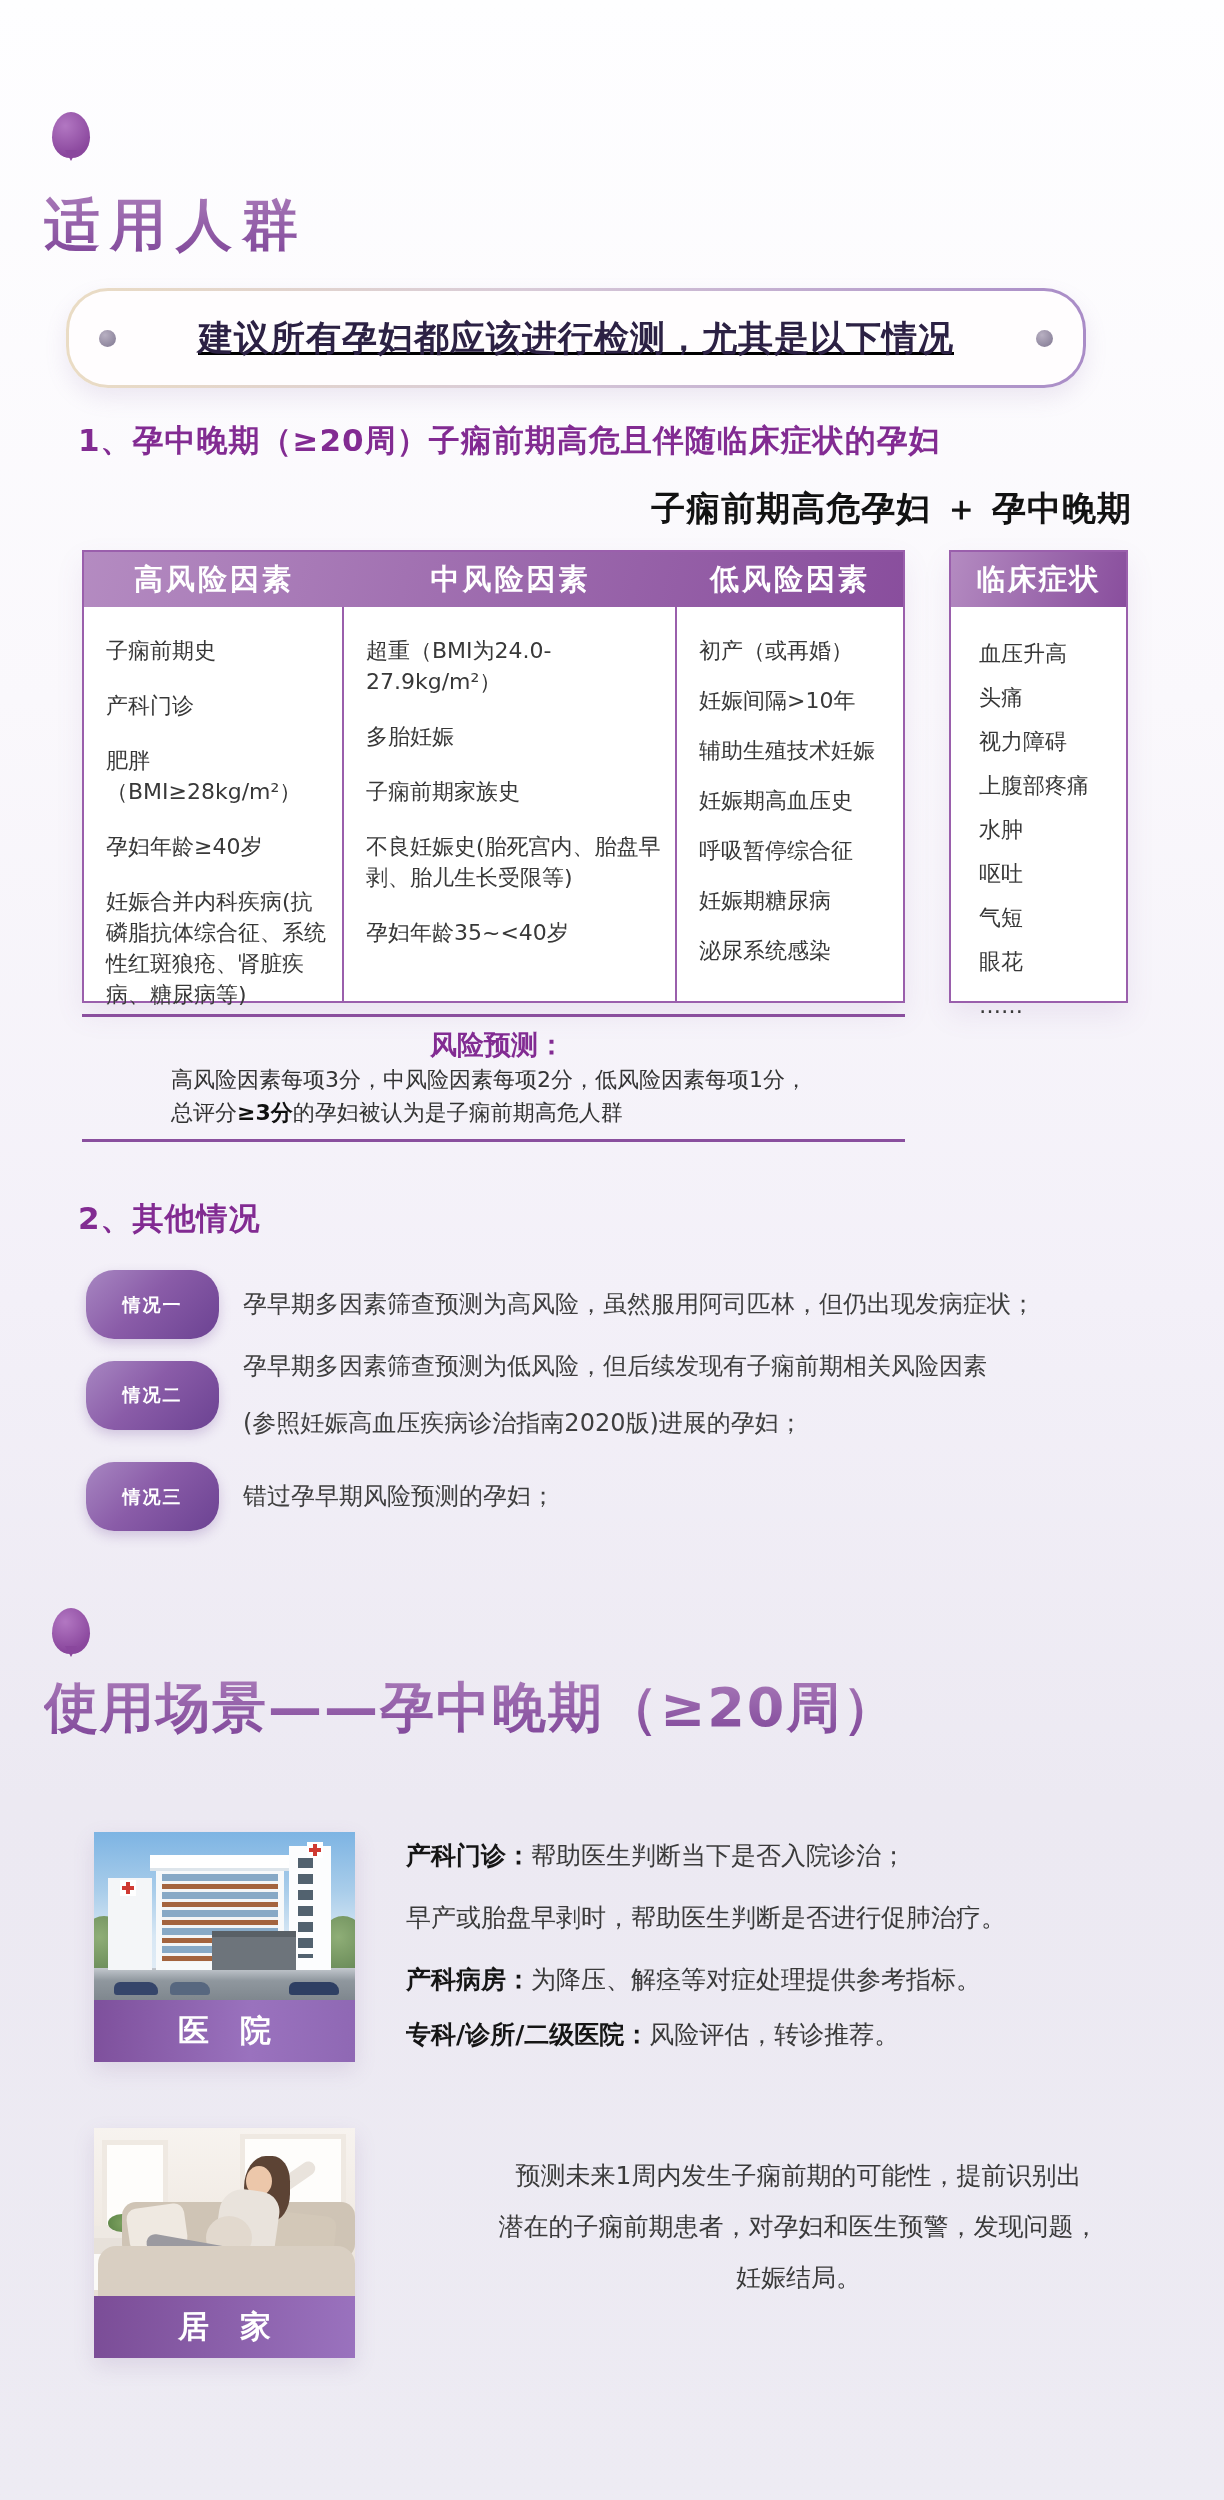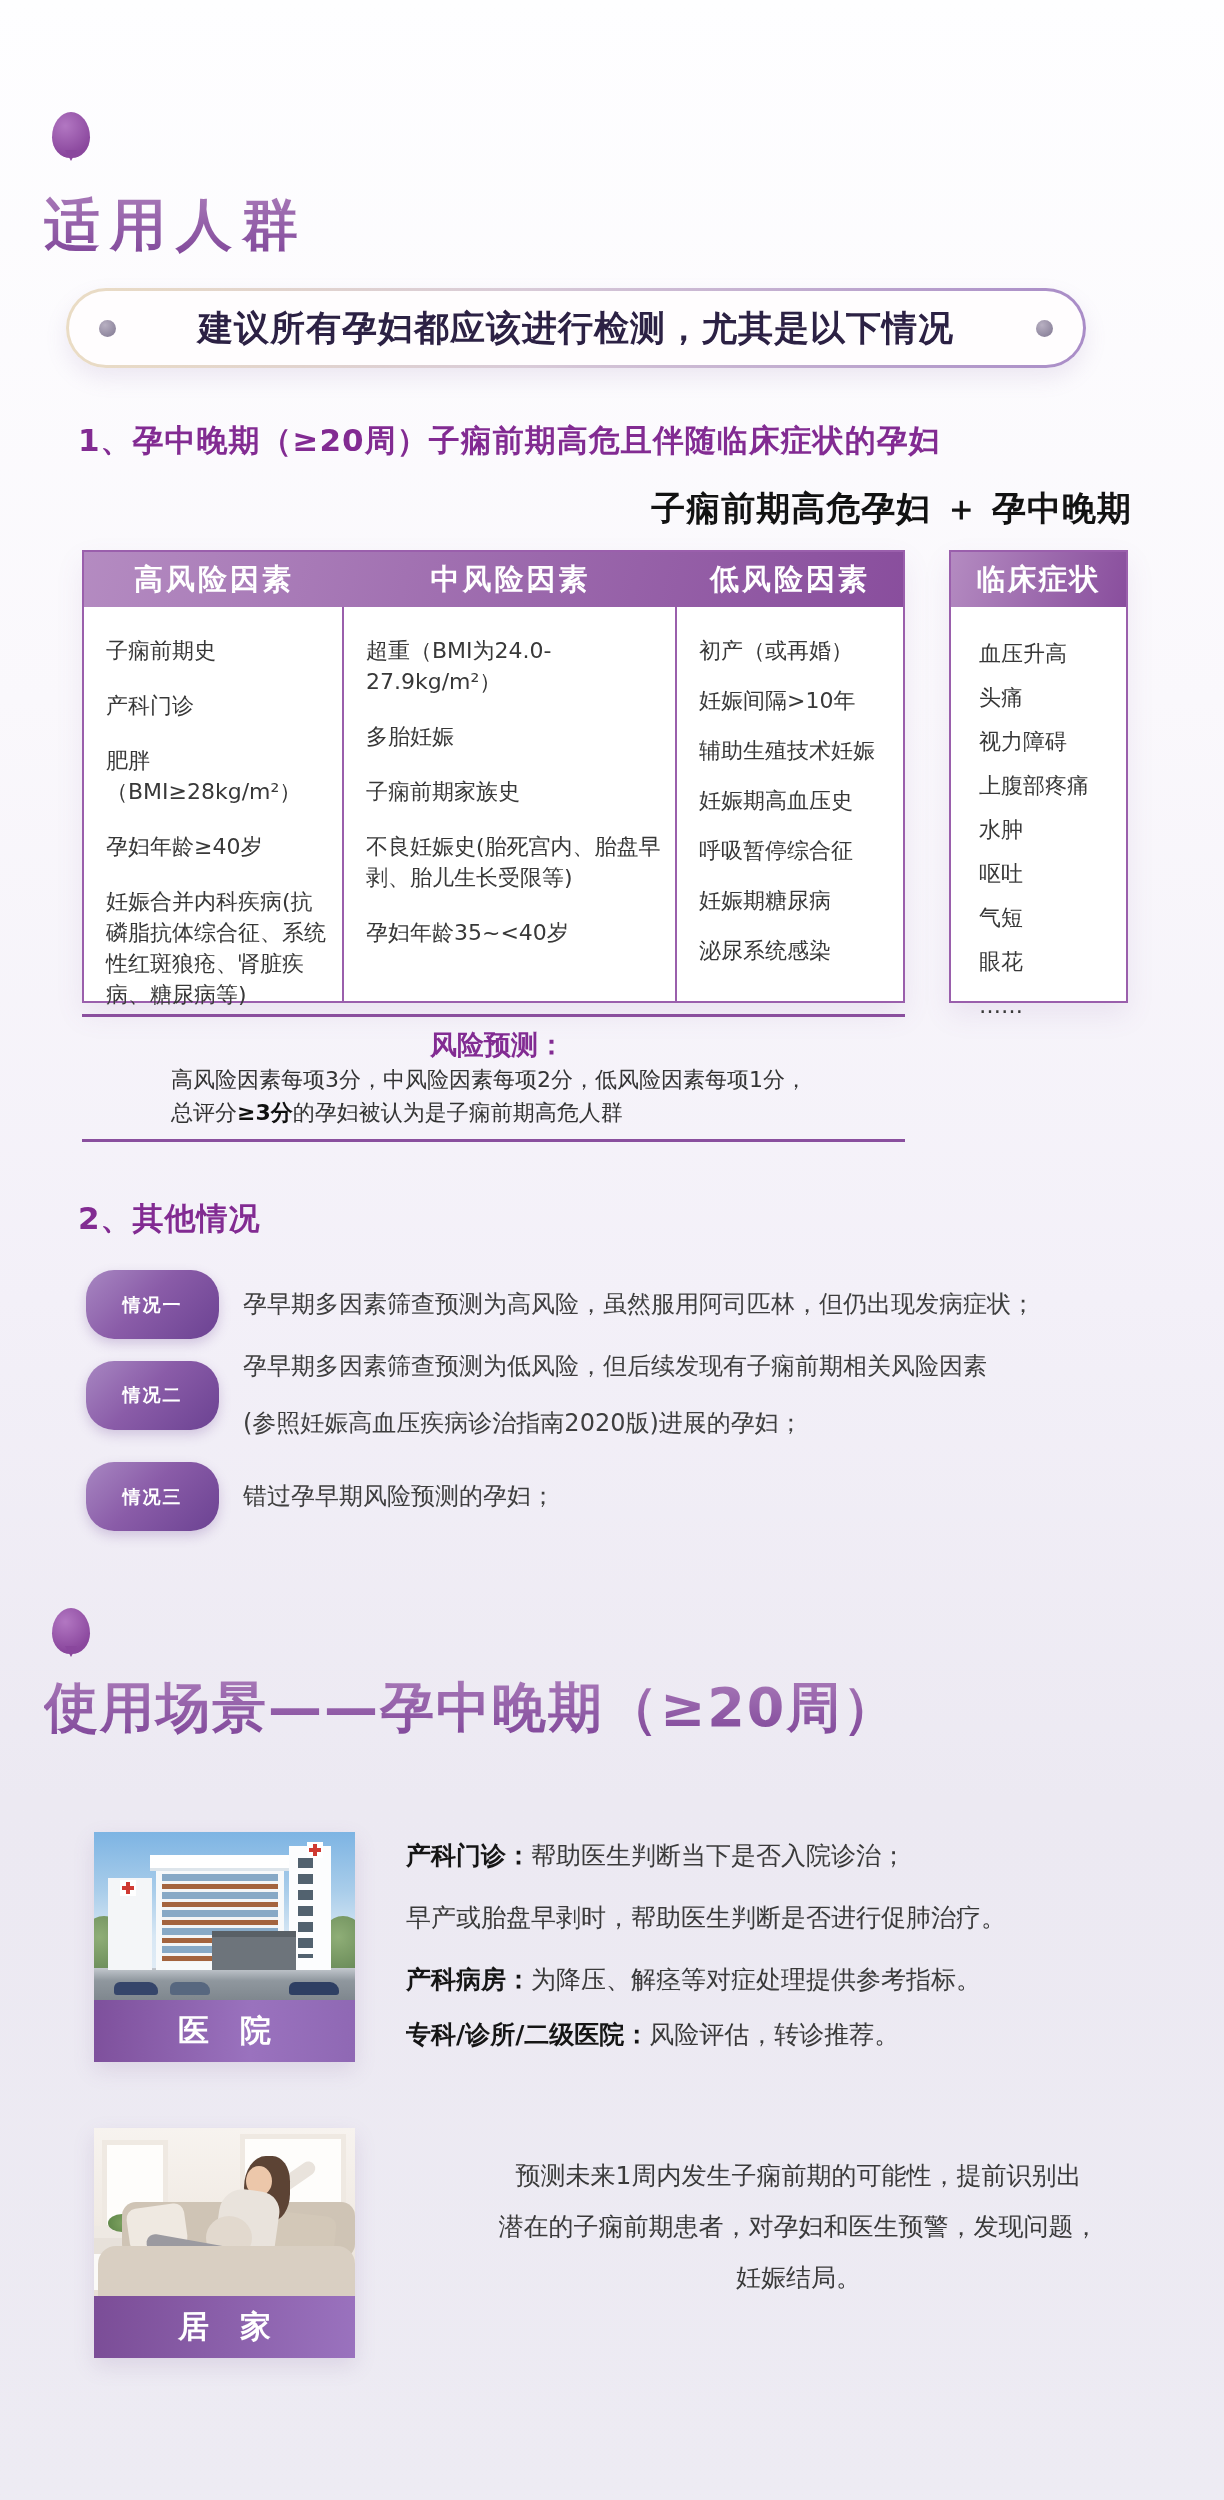--- a/index.html
+++ b/index.html
@@ -21,24 +21,24 @@
   
   .grad { position:absolute; font-weight:bold; color:#8f58a5; }
   @supports ((-webkit-background-clip: text)) {
     .grad { background:linear-gradient(180deg,#ab7dba 0%,#7c4297 100%);
       -webkit-background-clip:text; background-clip:text; -webkit-text-fill-color:transparent; }
   }
   .title1 { left:44px; top:188px; font-size:56px; letter-spacing:10px; }
   .title2 { left:44px; top:1672px; font-size:54px; letter-spacing:2px; }
 
   
-  .banner { position:absolute; left:66px; top:288px; width:1020px; height:80px; box-sizing:border-box;
+  .banner { position:absolute; left:66px; top:288px; width:1020px; height:100px; box-sizing:border-box;
     border-radius:42px; padding:3px;
     background:linear-gradient(90deg,#eadcc4 0%,#d9cbd8 45%,#a98cc7 100%);
-    box-shadow:0 10px 22px rgba(140,110,170,.14); }
+    box-shadow:0 10px 22px rgba(140,110,170,.14);text-decoration:underline; }
   .banner-inner { width:100%; height:100%; box-sizing:border-box; border-radius:39px; background:#fffdfe;
     display:flex; align-items:center; padding:0 30px; }
   .banner-dot { width:17px; height:17px; border-radius:50%; flex:none;
     background:radial-gradient(circle at 35% 30%, #b8b0c2, #7f7690); }
   .banner-text { flex:1; text-align:center; font-size:35px; font-weight:bold; color:#2c2144; letter-spacing:1px; }
 
   .h-num { position:absolute; left:78px; font-size:31px; font-weight:bold; color:#822b92; letter-spacing:1px; }
   .h-one { top:420px; }
   .h-other { top:1198px; }
 

